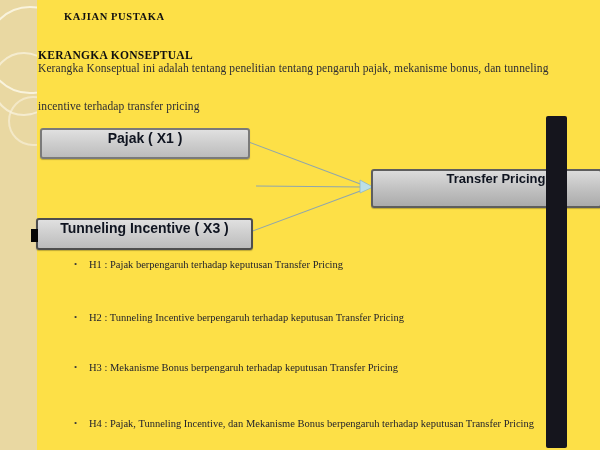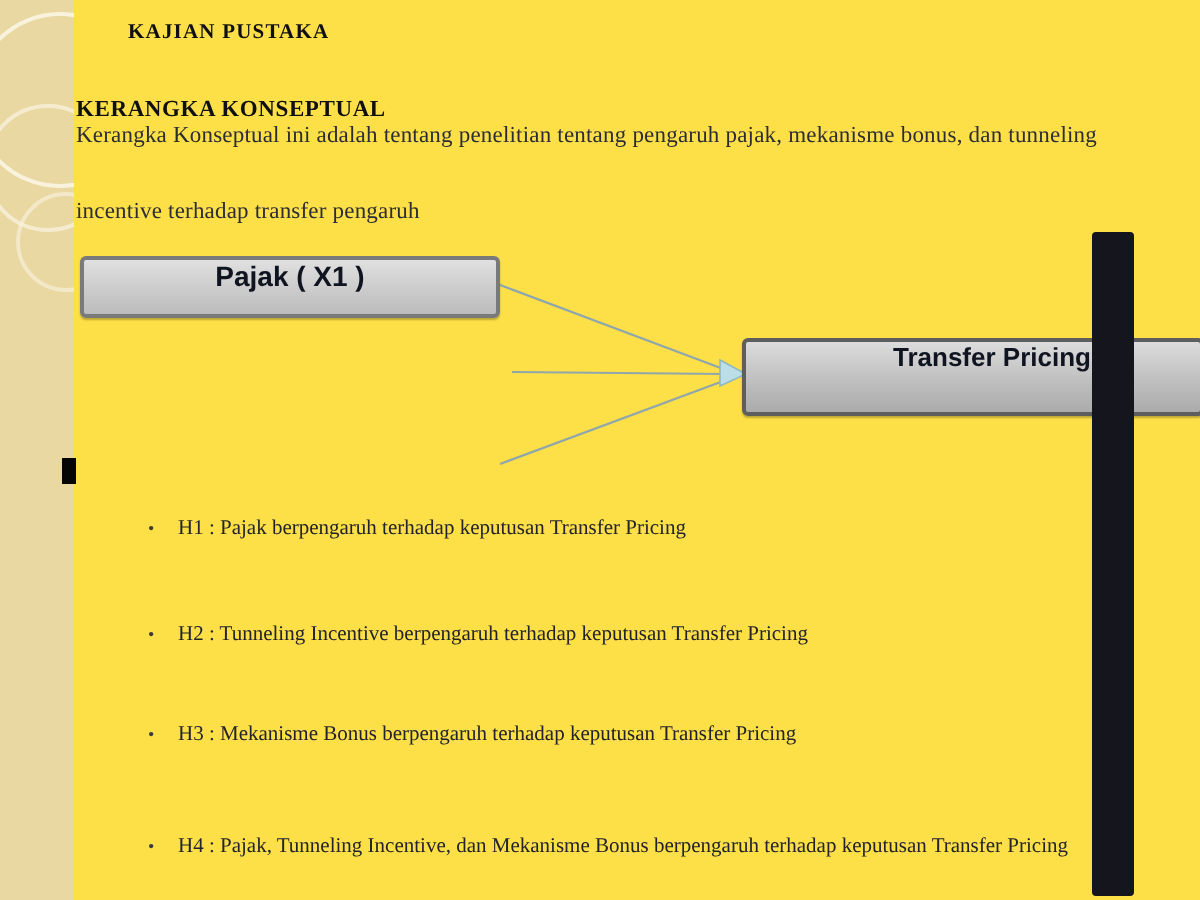--- a/index.html
+++ b/index.html
@@ -46,31 +46,34 @@
 
   <div class="sidebar">
     <div class="ring ring1"></div>
     <div class="ring ring2"></div>
     <div class="ring ring3"></div>
   </div>
 
   <div class="kicker">KAJIAN PUSTAKA</div>
   <div class="heading">KERANGKA KONSEPTUAL</div>
   <div class="para l1">Kerangka Konseptual ini adalah tentang penelitian tentang pengaruh pajak, mekanisme bonus, dan tunneling</div>
-  <div class="para l2">incentive terhadap transfer pengaruh</div>
+  <div class="para l2">incentive terhadap transfer pricing</div>
 
   <svg class="connectors" width="600" height="450">
     <line x1="246" y1="141" x2="363" y2="185" stroke="#8fa6ad" stroke-width="1.1"></line>
     <line x1="256" y1="186" x2="363" y2="187" stroke="#8fa6ad" stroke-width="1.1"></line>
     <line x1="250" y1="232" x2="363" y2="190" stroke="#8fa6ad" stroke-width="1.1"></line>
     <polygon points="360,180 373,187 360,193" fill="#bcdfe7" stroke="#8fb7c2" stroke-width="0.8"></polygon>
   </svg>
 
   <div class="dbox b1">
     <span>Pajak ( X1 )</span>
+  </div>
+  <div class="dbox b3">
+    <span>Tunneling Incentive ( X3 )</span>
   </div>
   <div class="dbox btp">
     <span>Transfer Pricing</span>
   </div>
 
   <div class="black-mark"></div>
 
   <div class="hyp h1">
     <span class="bullet">•</span><span>H1 : Pajak berpengaruh terhadap keputusan Transfer Pricing</span>
   </div>

